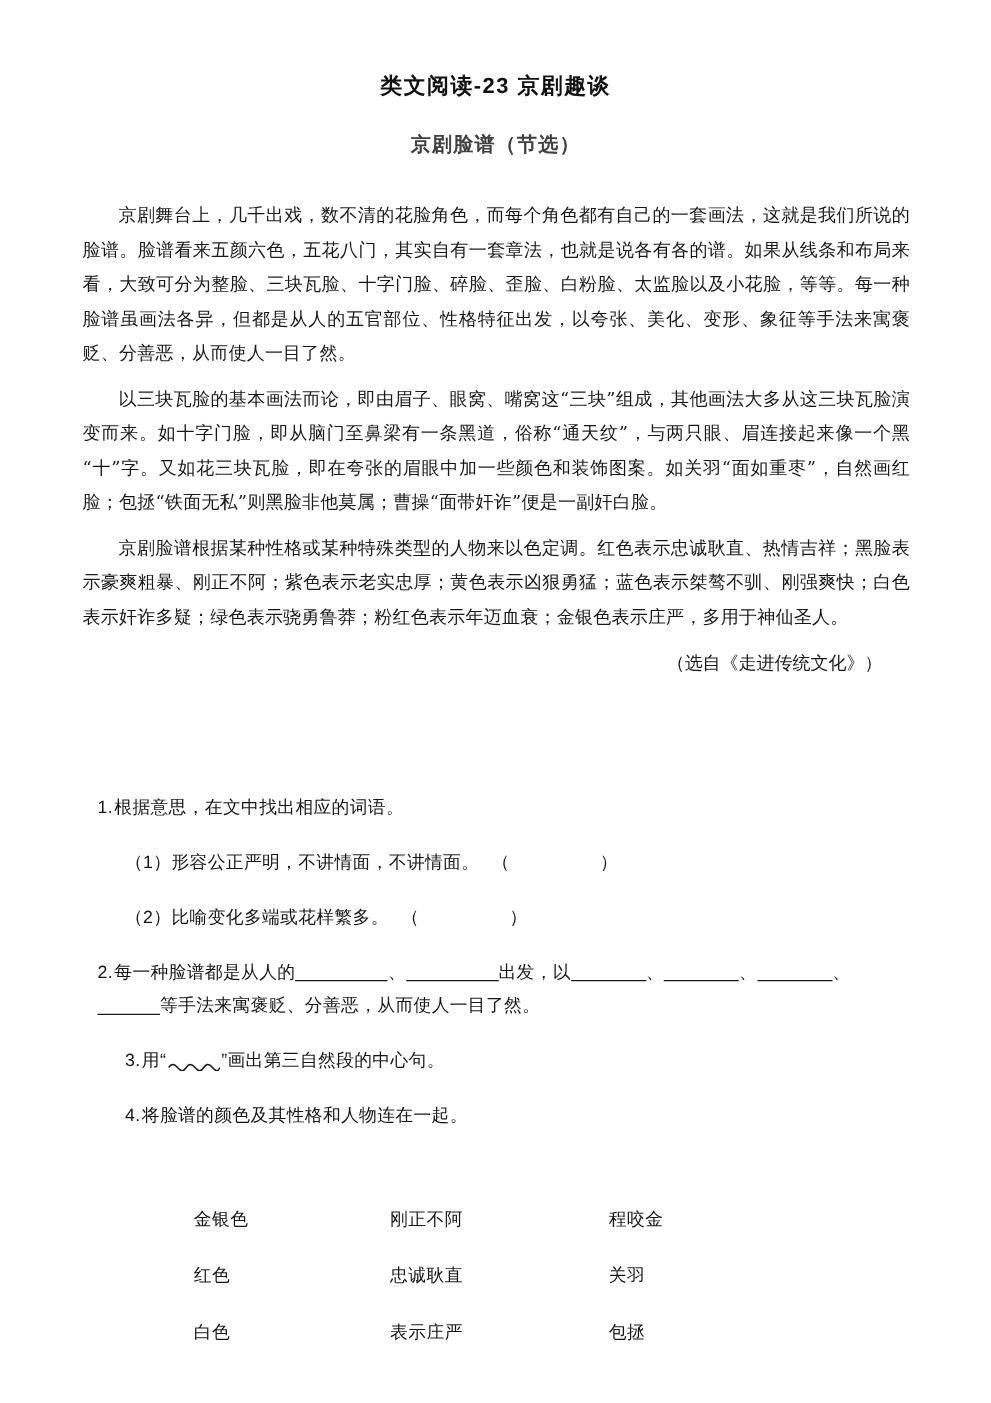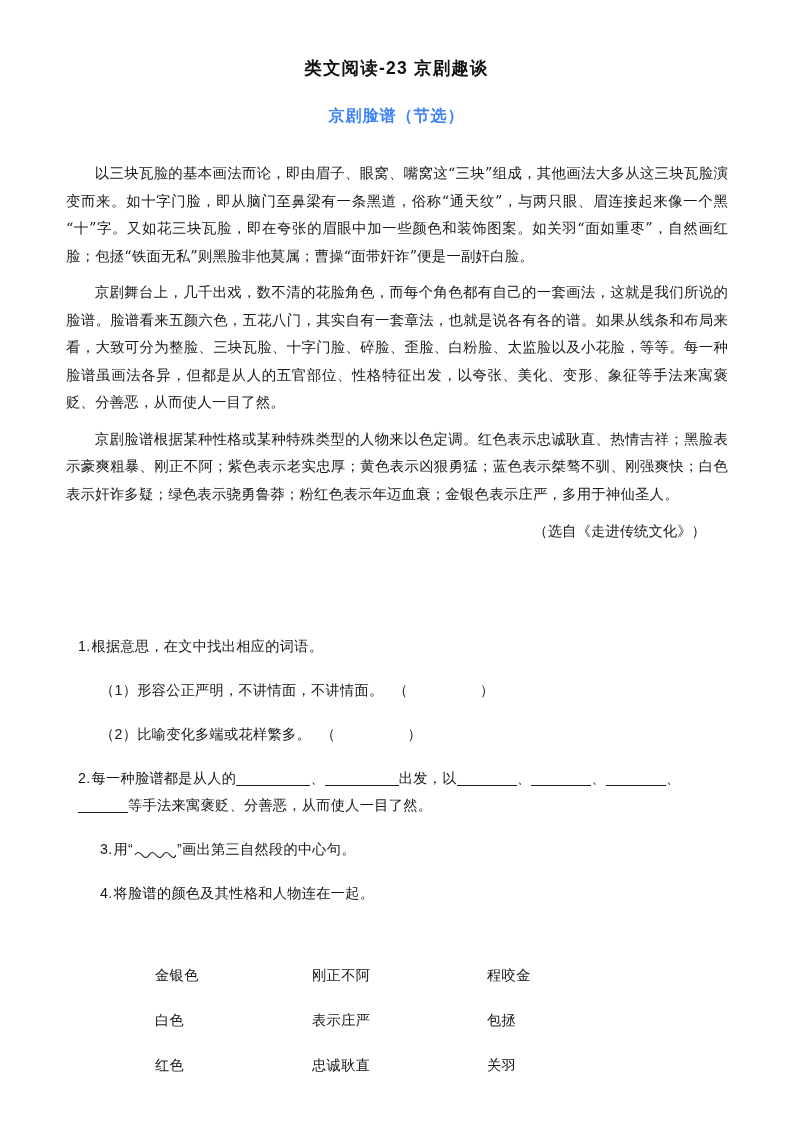--- a/index.html
+++ b/index.html
@@ -30,21 +30,21 @@
     color: #111;
   }
   .doc-subtitle {
     text-align: center;
     font-family: "Liberation Sans", sans-serif;
     font-size: 16px;
     font-weight: 700;
     letter-spacing: 1.0px;
     margin: 0;
     padding-top: 26px;
-    color: #3b82f6;
+    color: #404040;
   }
 
   
   .body-wrap {
     position: absolute;
     left: 66px;
     top: 160px;
     width: 662px;
   }
   p.para {
@@ -144,22 +144,22 @@
 </style>
 </head>
 <body>
 
 <div class="page">
 
   <h1 class="doc-title">类文阅读-23  京剧趣谈</h1>
   <h2 class="doc-subtitle">京剧脸谱（节选）</h2>
 
   <div class="body-wrap">
+    <p class="para">京剧舞台上，几千出戏，数不清的花脸角色，而每个角色都有自己的一套画法，这就是我们所说的脸谱。脸谱看来五颜六色，五花八门，其实自有一套章法，也就是说各有各的谱。如果从线条和布局来看，大致可分为整脸、三块瓦脸、十字门脸、碎脸、歪脸、白粉脸、太监脸以及小花脸，等等。每一种脸谱虽画法各异，但都是从人的五官部位、性格特征出发，以夸张、美化、变形、象征等手法来寓褒贬、分善恶，从而使人一目了然。</p>
     <p class="para">以三块瓦脸的基本画法而论，即由眉子、眼窝、嘴窝这“三块”组成，其他画法大多从这三块瓦脸演变而来。如十字门脸，即从脑门至鼻梁有一条黑道，俗称“通天纹”，与两只眼、眉连接起来像一个黑“十”字。又如花三块瓦脸，即在夸张的眉眼中加一些颜色和装饰图案。如关羽“面如重枣”，自然画红脸；包拯“铁面无私”则黑脸非他莫属；曹操“面带奸诈”便是一副奸白脸。</p>
-    <p class="para">京剧舞台上，几千出戏，数不清的花脸角色，而每个角色都有自己的一套画法，这就是我们所说的脸谱。脸谱看来五颜六色，五花八门，其实自有一套章法，也就是说各有各的谱。如果从线条和布局来看，大致可分为整脸、三块瓦脸、十字门脸、碎脸、歪脸、白粉脸、太监脸以及小花脸，等等。每一种脸谱虽画法各异，但都是从人的五官部位、性格特征出发，以夸张、美化、变形、象征等手法来寓褒贬、分善恶，从而使人一目了然。</p>
     <p class="para tight">京剧脸谱根据某种性格或某种特殊类型的人物来以色定调。红色表示忠诚耿直、热情吉祥；黑脸表示豪爽粗暴、刚正不阿；紫色表示老实忠厚；黄色表示凶狠勇猛；蓝色表示桀骜不驯、刚强爽快；白色表示奸诈多疑；绿色表示骁勇鲁莽；粉红色表示年迈血衰；金银色表示庄严，多用于神仙圣人。</p>
     <p class="source-line">（选自《走进传统文化》）</p>
   </div>
 
   <div class="questions">
 
     <p class="q-line"><span class="q-num">1.</span><span>根据意思，在文中找出相应的词语。</span></p>
 
     <p class="q-line q-sub"><span>（1）</span><span>形容公正严明，不讲情面，不讲情面。</span><span class="sp"></span><span>（</span><span class="paren-gap"></span><span>）</span></p>
 
@@ -177,24 +177,24 @@
 
   </div>
 
   <div class="match-grid">
     <div class="match-row">
       <span class="match-cell c1">金银色</span>
       <span class="match-cell c2">刚正不阿</span>
       <span class="match-cell c3">程咬金</span>
     </div>
     <div class="match-row">
+      <span class="match-cell c1">红色</span>
+      <span class="match-cell c2">忠诚耿直</span>
+      <span class="match-cell c3">关羽</span>
+    </div>
+    <div class="match-row">
       <span class="match-cell c1">白色</span>
       <span class="match-cell c2">表示庄严</span>
       <span class="match-cell c3">包拯</span>
     </div>
-    <div class="match-row">
-      <span class="match-cell c1">红色</span>
-      <span class="match-cell c2">忠诚耿直</span>
-      <span class="match-cell c3">关羽</span>
-    </div>
   </div>
 
 </div>
 
 </body></html>

